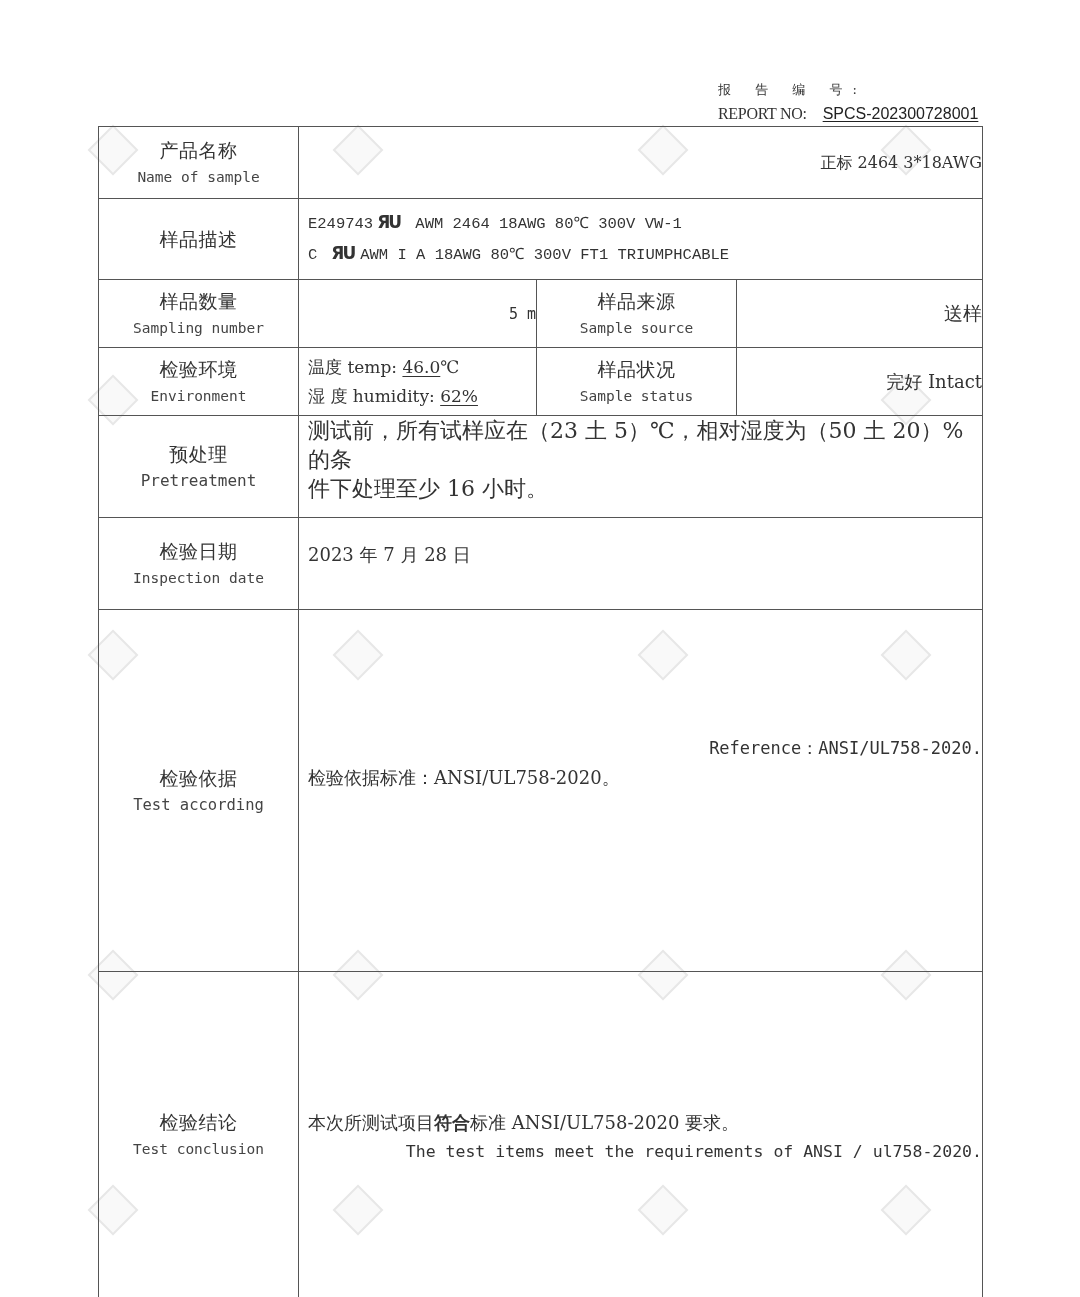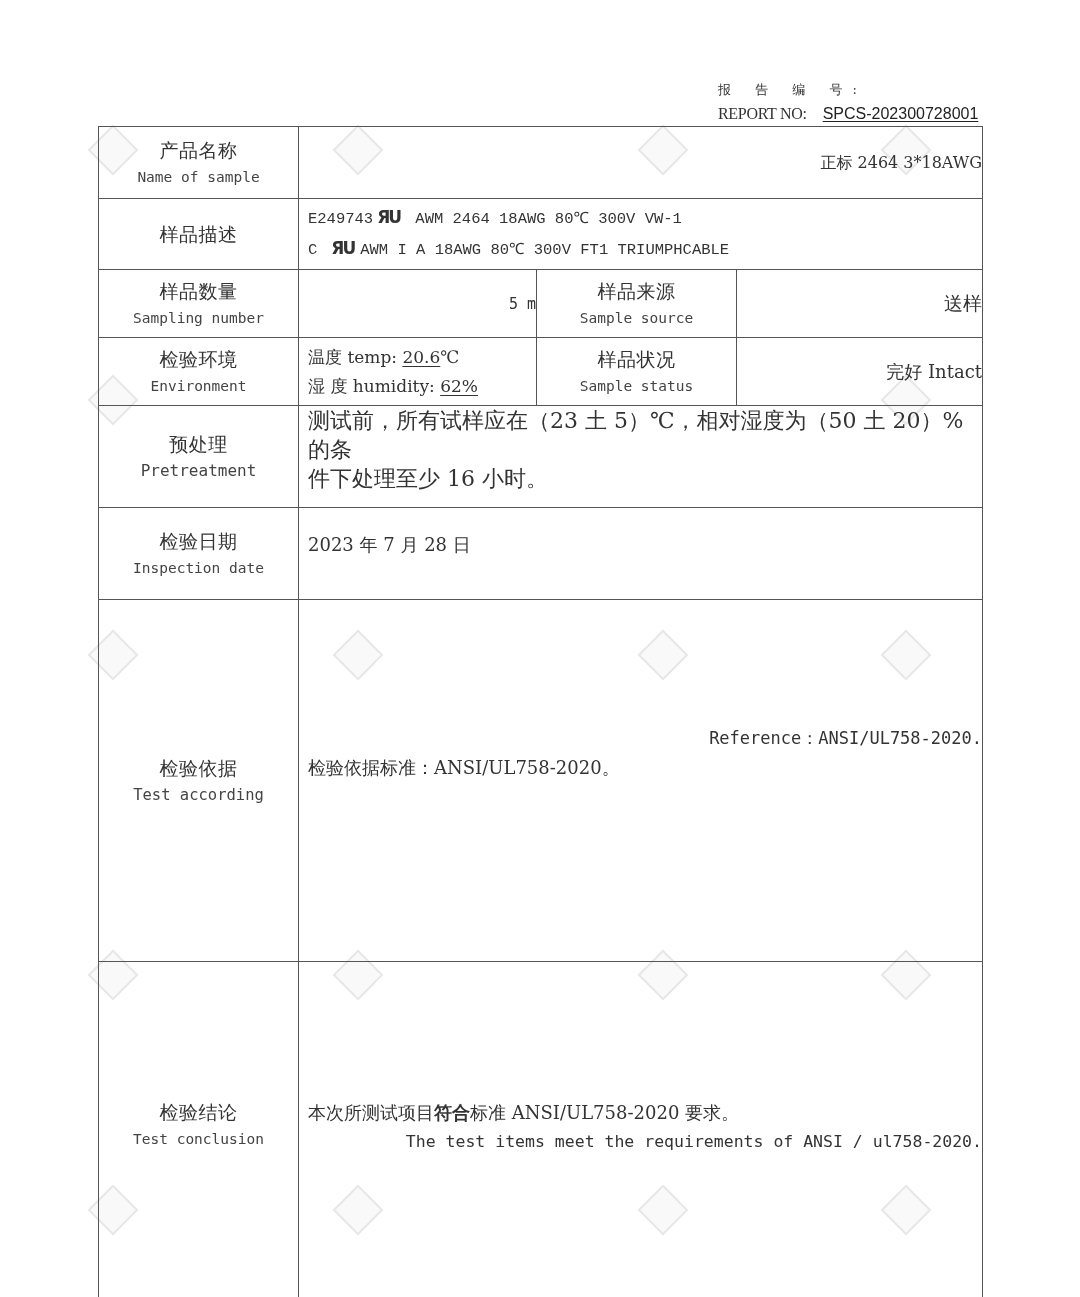--- a/index.html
+++ b/index.html
@@ -124,21 +124,21 @@
       <tr style="height:72px">
     <td class="lbl">
       <div class="cn">产品名称</div>
       <div class="en">Name of sample</div>
     </td>
     <td colspan="3" class="val center">
       <span class="mono" style="font-family:'DejaVu Serif',serif;font-size:16px;">正标 2464 3*18AWG</span>
     </td>
   </tr>
 
-  <tr style="height:71px">
+  <tr style="height:81px">
     <td class="lbl">
       <div class="cn">样品描述</div>
     </td>
     <td colspan="3" class="val desc">
       <div>
         <span>E249743</span><span class="ul-mark">ЯU</span>
         <span>AWM 2464 18AWG 80℃ 300V VW-1</span>
       </div>
       <div>
         <span>C</span><span class="ul-mark" style="margin-left:14px">ЯU</span><span>AWM I A 18AWG 80℃ 300V FT1 TRIUMPHCABLE</span>
@@ -164,21 +164,21 @@
   </tr>
 
   <tr style="height:68px">
     <td class="lbl">
       <div class="cn">检验环境</div>
       <div class="en">Environment</div>
     </td>
     <td class="val">
       <div>
         <span>温度 temp:</span>
-        <span class="u">20.6</span><span>℃</span>
+        <span class="u">46.0</span><span>℃</span>
       </div>
       <div>
         <span>湿 度 humidity:</span>
         <span class="u">62%</span>
       </div>
     </td>
     <td class="lbl">
       <div class="cn">样品状况</div>
       <div class="en">Sample status</div>
     </td>

